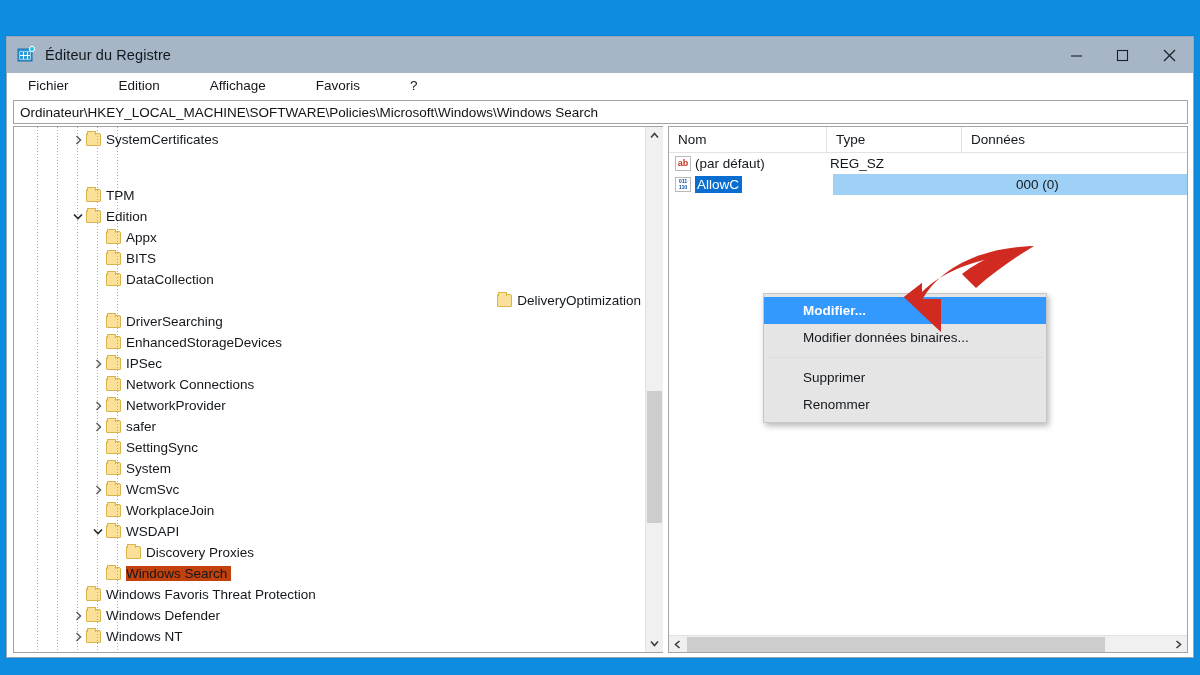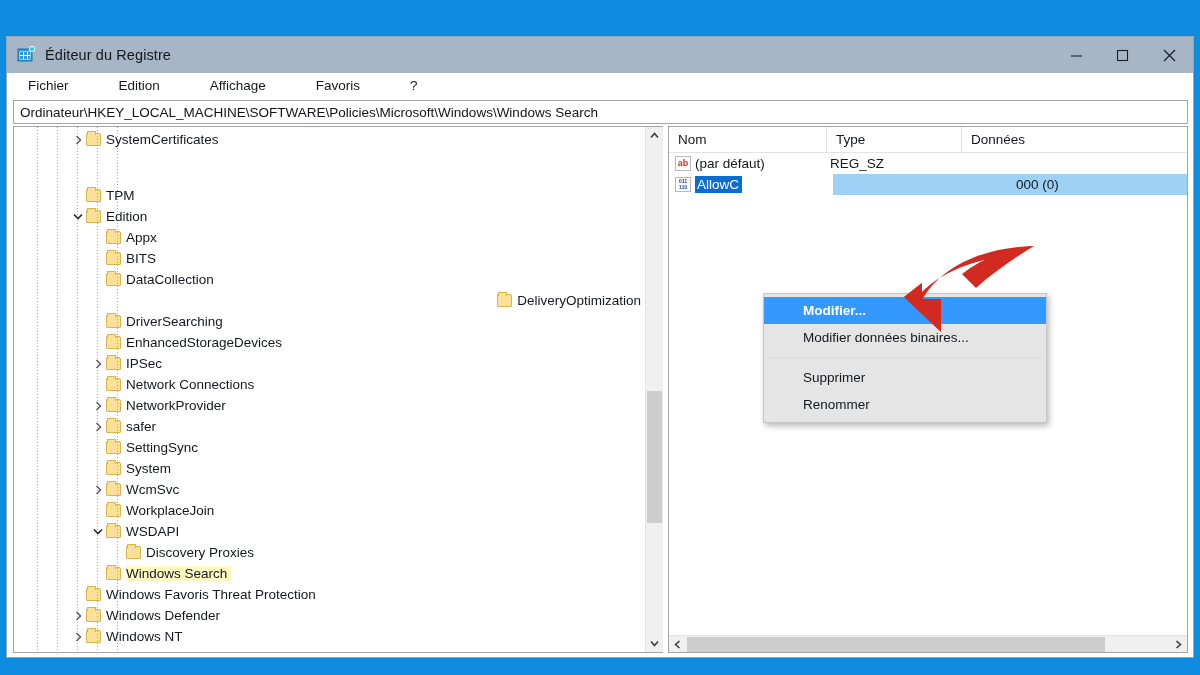--- a/index.html
+++ b/index.html
@@ -117,21 +117,21 @@
     border-radius: 1px 2px 1px 1px;
     position: relative;
   }
   .folder::before {
     content: ""; position: absolute;
     left: 0; top: -3px; width: 7px; height: 3px;
     background: #fbe09a; border: 1px solid #d8b44a; border-bottom: none;
     border-radius: 1px 1px 0 0;
   }
   .tlabel { position: relative; z-index: 2; padding-right: 4px; }
-  .trow.sel .tlabel { background: #fef9c3; }
+  .trow.sel .tlabel { background: #c2410c; }
 
   
   .guide {
     position: absolute; top: 0; bottom: 0; width: 1px;
     background-image: linear-gradient(to bottom, #a9a9a9 50%, rgba(255,255,255,0) 0%);
     background-size: 1px 3px; background-repeat: repeat-y;
     z-index: 1;
   }
 
   

